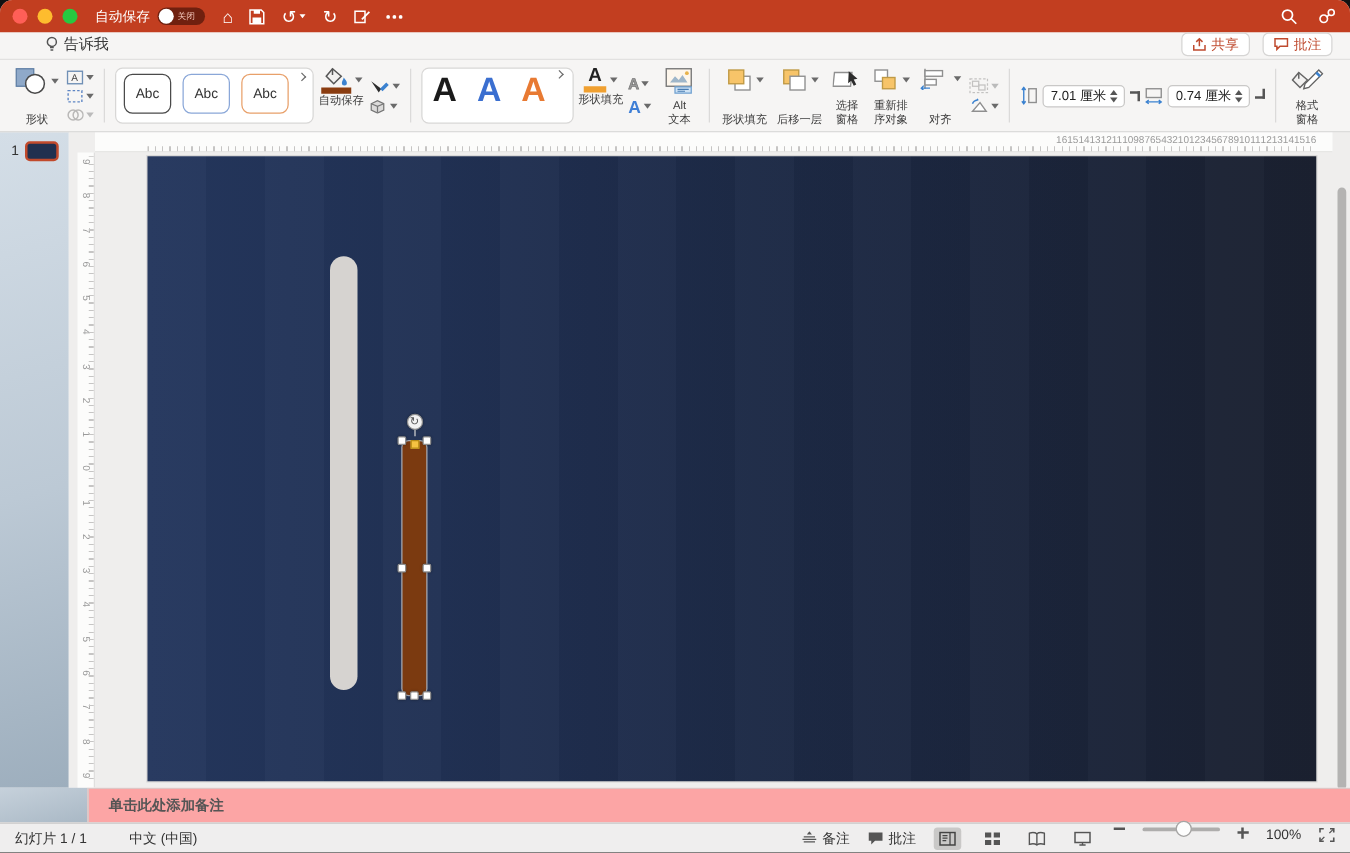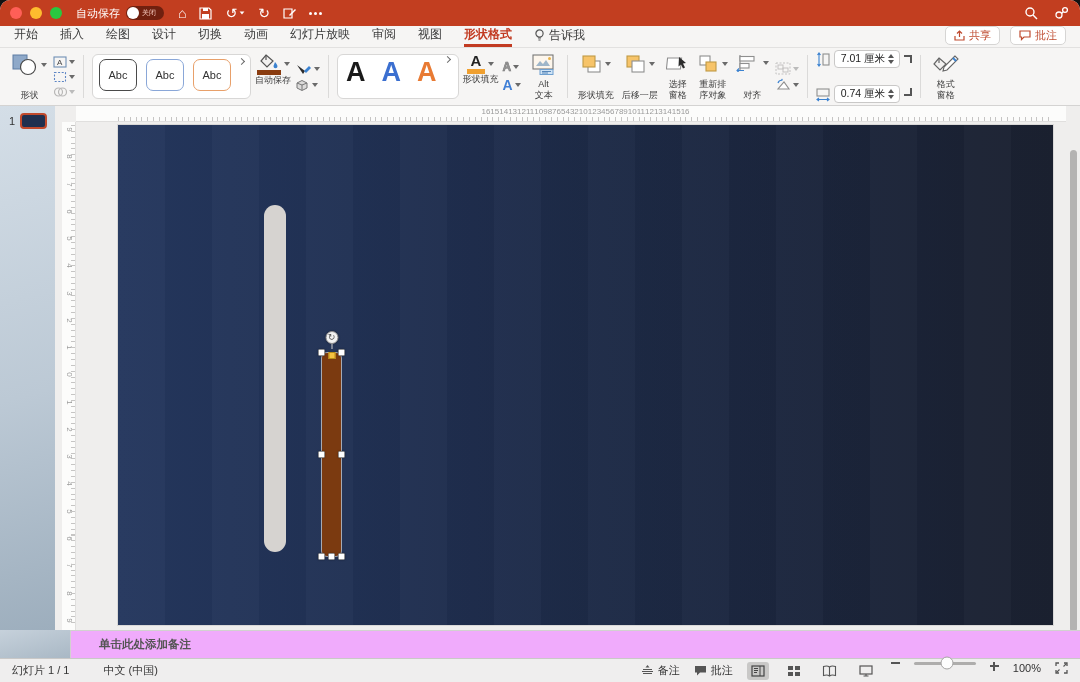--- a/index.html
+++ b/index.html
@@ -51,21 +51,21 @@
     transform:rotate(45deg); display:inline-block; }
   .ministack { display:flex; flex-direction:column; justify-content:center; gap:3px; padding:2px 2px; }
   .minirow { display:flex; align-items:center; gap:2px; }
   .gallery { background:#fff; border:1px solid #d8d7d6; border-radius:6px; display:flex;
     align-items:flex-start; gap:8px; padding:4px 6px; margin:4px 2px; }
   .abc { width:38px; height:32px; border-radius:7px; display:flex; align-items:center;
     justify-content:center; font-size:11px; color:#333; background:#fff; }
   .worda { font-weight:bold; display:flex; align-items:flex-end; }
   .fillbtn { display:flex; flex-direction:column; align-items:center; padding:3px 2px; }
   .swatch { width:24px; height:5px; margin-top:1px; }
-  .sizegrid { display:flex; flex-direction:column; justify-content:space-between; gap:4px; padding:0 2px; }
+  .sizegrid { display:flex; flex-direction:row; justify-content:flex-start; gap:4px; padding:0 2px; }
   .sizerow { display:flex; align-items:center; gap:4px; }
   .sizefield { width:66px; height:18px; border:1px solid #c9c8c7; border-radius:4px; background:#fff;
     font-size:10.5px; color:#222; padding:0 12px 0 6px; font-family:"Liberation Sans",sans-serif; }
   .stepper { display:flex; flex-direction:column; gap:2px; margin-left:-16px; }
   .stepper i { width:0; height:0; border-left:3px solid transparent; border-right:3px solid transparent; display:block; }
   .stepper .up { border-bottom:4px solid #555; } .stepper .dn { border-top:4px solid #555; }
   .corner { width:8px; height:8px; }
   .corner.tr { border-top:2px solid #555; border-right:2px solid #555; }
   .corner.br { border-bottom:2px solid #555; border-right:2px solid #555; margin-top:6px;}
 
@@ -73,21 +73,21 @@
   .content { flex:1 1 auto; display:flex; min-height:0; position:relative; }
   .slidepanel { width:55px; flex:0 0 55px; background:linear-gradient(165deg,#d4dee7 0%,#bcc9d5 55%,#9daebd 100%);
     padding-top:7px; }
   .thumbrow { display:flex; align-items:center; gap:5px; padding-left:9px; }
   .thumbnum { font-size:11px; color:#333; }
   .thumb { width:27px; height:16px; border:2px solid #c14a2c; border-radius:4px; background:#20304f; }
   .main { flex:1 1 auto; position:relative; background:#efeeed; }
   .hruler { position:absolute; top:0; left:21px; right:14px; height:16px; background:#fcfcfb;
     border-bottom:1px solid #e0dfde; }
   .hruler .nums { position:absolute; left:42px; width:935px; top:1px; display:flex;
-    justify-content:center; font-size:8px; color:#9a9a9a; }
+    justify-content:flex-end; font-size:8px; color:#9a9a9a; }
   .hruler .ticks { position:absolute; left:42px; width:935px; bottom:0; height:4px;
     background:repeating-linear-gradient(90deg,#c6c5c4 0 1px,transparent 1px 5.85px); }
   .vruler { position:absolute; top:16px; left:7px; width:14px; bottom:0; background:#fcfcfb;
     border-right:1px solid #e0dfde; }
   .vruler .nums { position:absolute; top:3px; height:500px; left:0; width:14px; display:flex;
     flex-direction:column; justify-content:space-between; align-items:center; font-size:8px; color:#9a9a9a; }
   .vruler .nums span { transform:rotate(90deg); display:block; }
   .vruler .ticks { position:absolute; top:3px; height:500px; right:0; width:4px;
     background:repeating-linear-gradient(180deg,#c6c5c4 0 1px,transparent 1px 5.85px); }
   .canvas { position:absolute; left:21px; top:16px; right:0; bottom:0; background:#efeeed; overflow:hidden; }
@@ -108,22 +108,22 @@
   .rothandle { width:13px; height:13px; border-radius:50%; background:#f2f2f2; border:1px solid #8f8f8f;
     color:#555; font-size:9px; line-height:11px; text-align:center;
     box-shadow:0 0 2px rgba(0,0,0,.4); }
   .rotstem { width:1px; height:5px; background:#cfcfcf; }
   .vscroll { position:absolute; right:3px; top:28px; width:7px; height:482px; background:#b4b3b2;
     border-radius:4px; }
 
   
   .notes { height:28px; flex:0 0 28px; display:flex; }
   .notes .panelext { width:70px; flex:0 0 70px; background:linear-gradient(165deg,#c6d1db,#a9b8c5); }
-  .notes .pane { flex:1; background:#f0abfc; border-top:1px solid #d2d1d0; border-left:1px solid #d2d1d0;
-    display:flex; align-items:center; padding-left:28px; font-size:11.5px; font-weight:bold; color:#555; }
+  .notes .pane { flex:1; background:#fca5a5; border-top:1px solid #d2d1d0; border-left:1px solid #d2d1d0;
+    display:flex; align-items:center; padding-left:16px; font-size:11.5px; font-weight:bold; color:#555; }
 
   
   .statusbar { height:24px; flex:0 0 24px; background:#efeeee; border-top:1px solid #c9c8c7;
     display:flex; align-items:center; font-size:11px; color:#333; padding:0 12px; }
   .statusbar .left { display:flex; gap:34px; }
   .statusbar .right { margin-left:auto; display:flex; gap:14px; }
   .sitem { display:flex; align-items:center; gap:4px; }
   .viewbtn { display:flex; align-items:center; justify-content:center; width:22px; height:18px; border-radius:3px; }
   .viewbtn.sel { background:#c9c8c7; }
   .zoomtrack { width:62px; height:3px; background:#aeadac; border-radius:2px; position:relative; }
@@ -181,32 +181,20 @@
         </svg>
       <svg width="16" height="14" viewBox="0 0 16 14">
           <circle cx="5" cy="9" r="3" fill="none" stroke="#fff" stroke-width="1.3"></circle>
           <circle cx="11" cy="4" r="2.4" fill="none" stroke="#fff" stroke-width="1.3"></circle>
           <path d="M7.5 7.5L9 6" stroke="#fff" stroke-width="1.3"></path>
         </svg>
     </div>
   </div>
 
   <div class="tabbar">
-    <div class="tabs">
-        <div class="tab">开始</div>
-        <div class="tab">插入</div>
-        <div class="tab">绘图</div>
-        <div class="tab">设计</div>
-        <div class="tab">切换</div>
-        <div class="tab">动画</div>
-        <div class="tab">幻灯片放映</div>
-        <div class="tab">审阅</div>
-        <div class="tab">视图</div>
-        <div class="tab active">形状格式</div>
-      </div>
     <div class="tellme">
       <svg width="11" height="13" viewBox="0 0 11 13">
           <circle cx="5.5" cy="4.5" r="3.6" fill="none" stroke="#555" stroke-width="1.2"></circle>
           <path d="M4 9h3M4.4 11h2.2" stroke="#555" stroke-width="1.2"></path>
         </svg>
       <span>告诉我</span>
     </div>
     <div class="tab-actions">
       <div class="hbtn">
         <svg width="11" height="11" viewBox="0 0 11 11">

